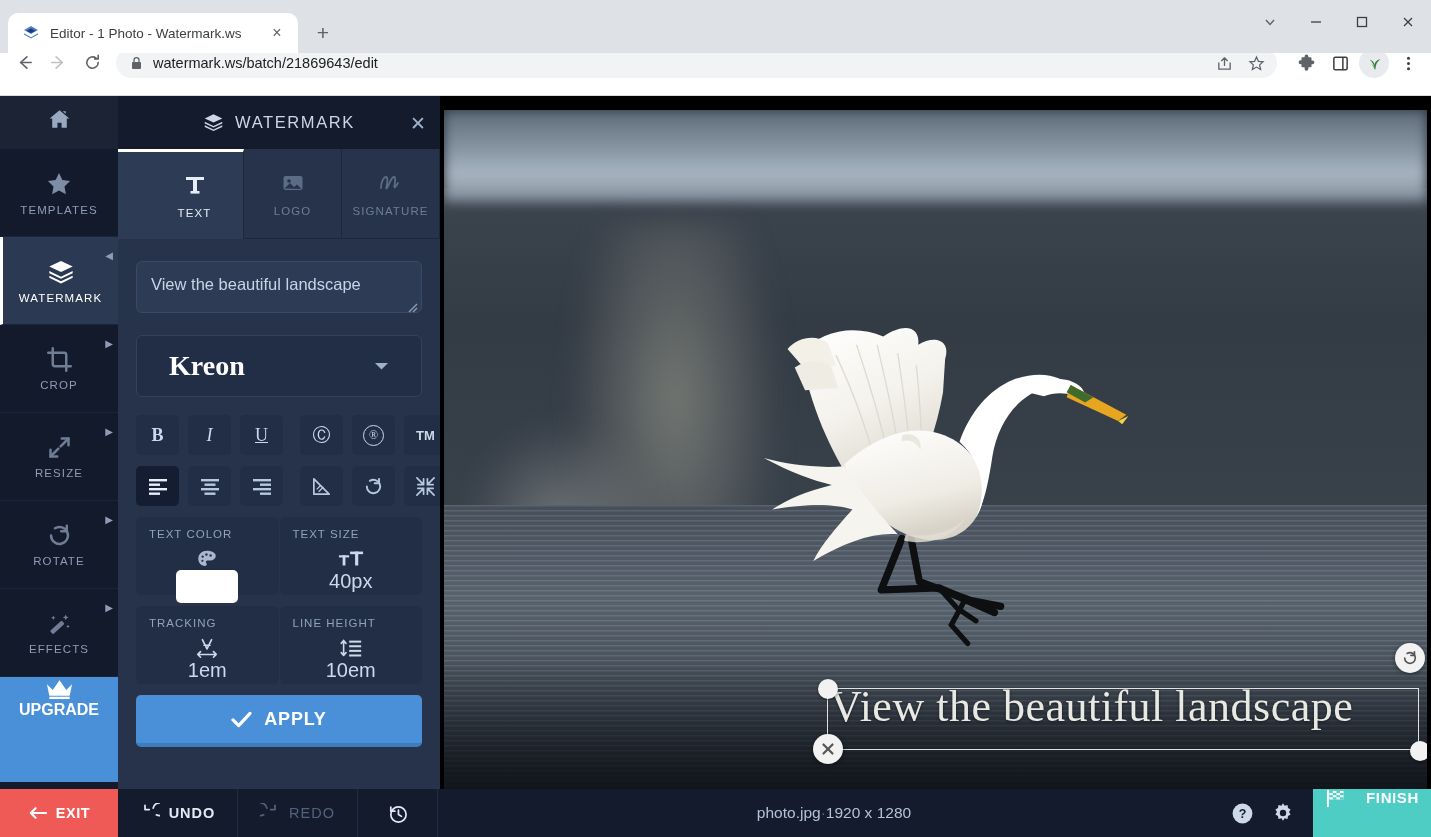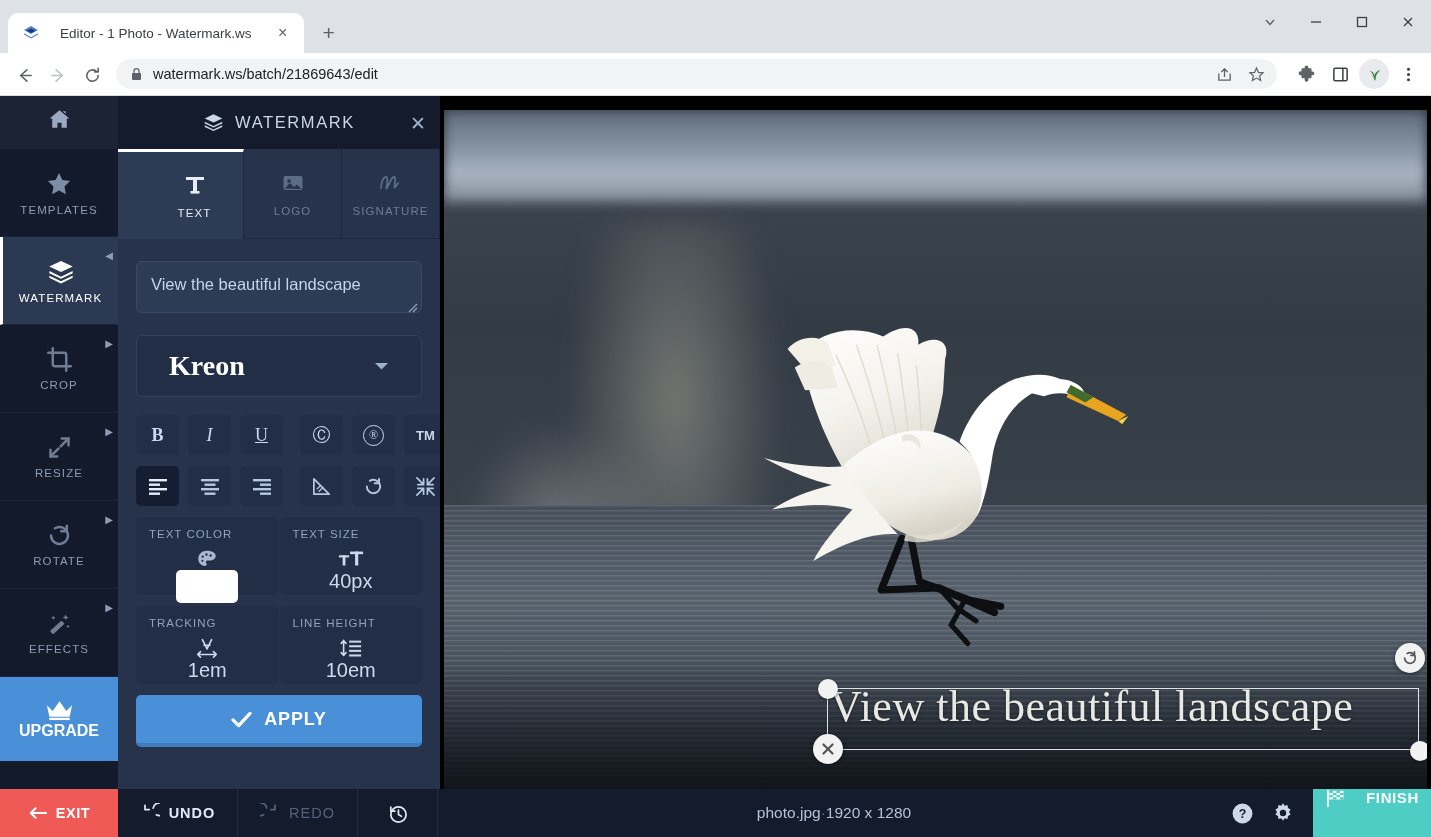--- a/index.html
+++ b/index.html
@@ -11,21 +11,21 @@
   }
 
   
   .browser { width: 1431px; height: 837px; position: relative; }
 
   .tabstrip {
     height: 53px; background: #dee1e6;
     display: flex; align-items: flex-end; padding-left: 8px; position: relative;
   }
   .tab {
-    display: flex; align-items: center; gap: 20px;
+    display: flex; align-items: center; gap: 10px;
     height: 40px; background: #fff;
     border-radius: 10px 10px 0 0; padding: 0 10px 0 14px;
     min-width: 290px; position: relative;
   }
   .tab-favicon { width: 18px; height: 18px; flex: 0 0 18px; position: relative; }
   .tab-title {
     font-size: 13.5px; color: #3c4043; white-space: nowrap;
     overflow: hidden; text-overflow: ellipsis; flex: 1;
   }
   .tab-close {
@@ -41,22 +41,22 @@
   .winctl {
     position: absolute; right: 0; top: 0; height: 44px;
     display: flex; align-items: center;
   }
   .winctl > div {
     width: 46px; height: 44px; display: flex; align-items: center;
     justify-content: center; color: #3c4043;
   }
 
   .toolbar {
-    height: 43px; background: #fff; display: flex; align-items: flex-start;
-    padding: 6px 8px; gap: 2px; border-bottom: 1px solid #dadce0;
+    height: 43px; background: #fff; display: flex; align-items: flex-end;
+    padding: 17px 8px; gap: 2px; border-bottom: 1px solid #dadce0;
   }
   .nav-btn {
     width: 32px; height: 32px; border-radius: 50%;
     display: flex; align-items: center; justify-content: center;
     color: #5f6368; flex: 0 0 32px;
   }
   .nav-btn.disabled { color: #bdc1c6; }
   .omnibox {
     flex: 1; height: 30px; background: #f1f3f4; border-radius: 16px;
     display: flex; align-items: center; padding: 0 6px 0 14px;
@@ -100,22 +100,22 @@
   .rail-item.active {
     background: #2b3a52; color: #ffffff;
     border-left: 3px solid #ffffff;
   }
   .rail-item.active .ri-lbl { color: #fff; }
   .rail-arrow {
     position: absolute; right: 5px; top: 14px;
     color: #8e9cb5; font-size: 10px; line-height: 1;
   }
   .rail-upgrade {
-    height: 84px; background: #4a90d9; color: #fff;
-    display: flex; flex-direction: column; align-items: center; justify-content: center;
+    height: 105px; background: #4a90d9; color: #fff;
+    display: flex; flex-direction: column; align-items: center; justify-content: flex-start;
   }
   .rail-upgrade .ri-lbl { color: #fff; font-weight: 700; }
   .rail-spacer { flex: 1; background: #131a2b; }
 
   
   .panel {
     width: 322px; flex: 0 0 322px; background: #26334a;
     display: flex; flex-direction: column; position: relative;
   }
   .panel-head {

